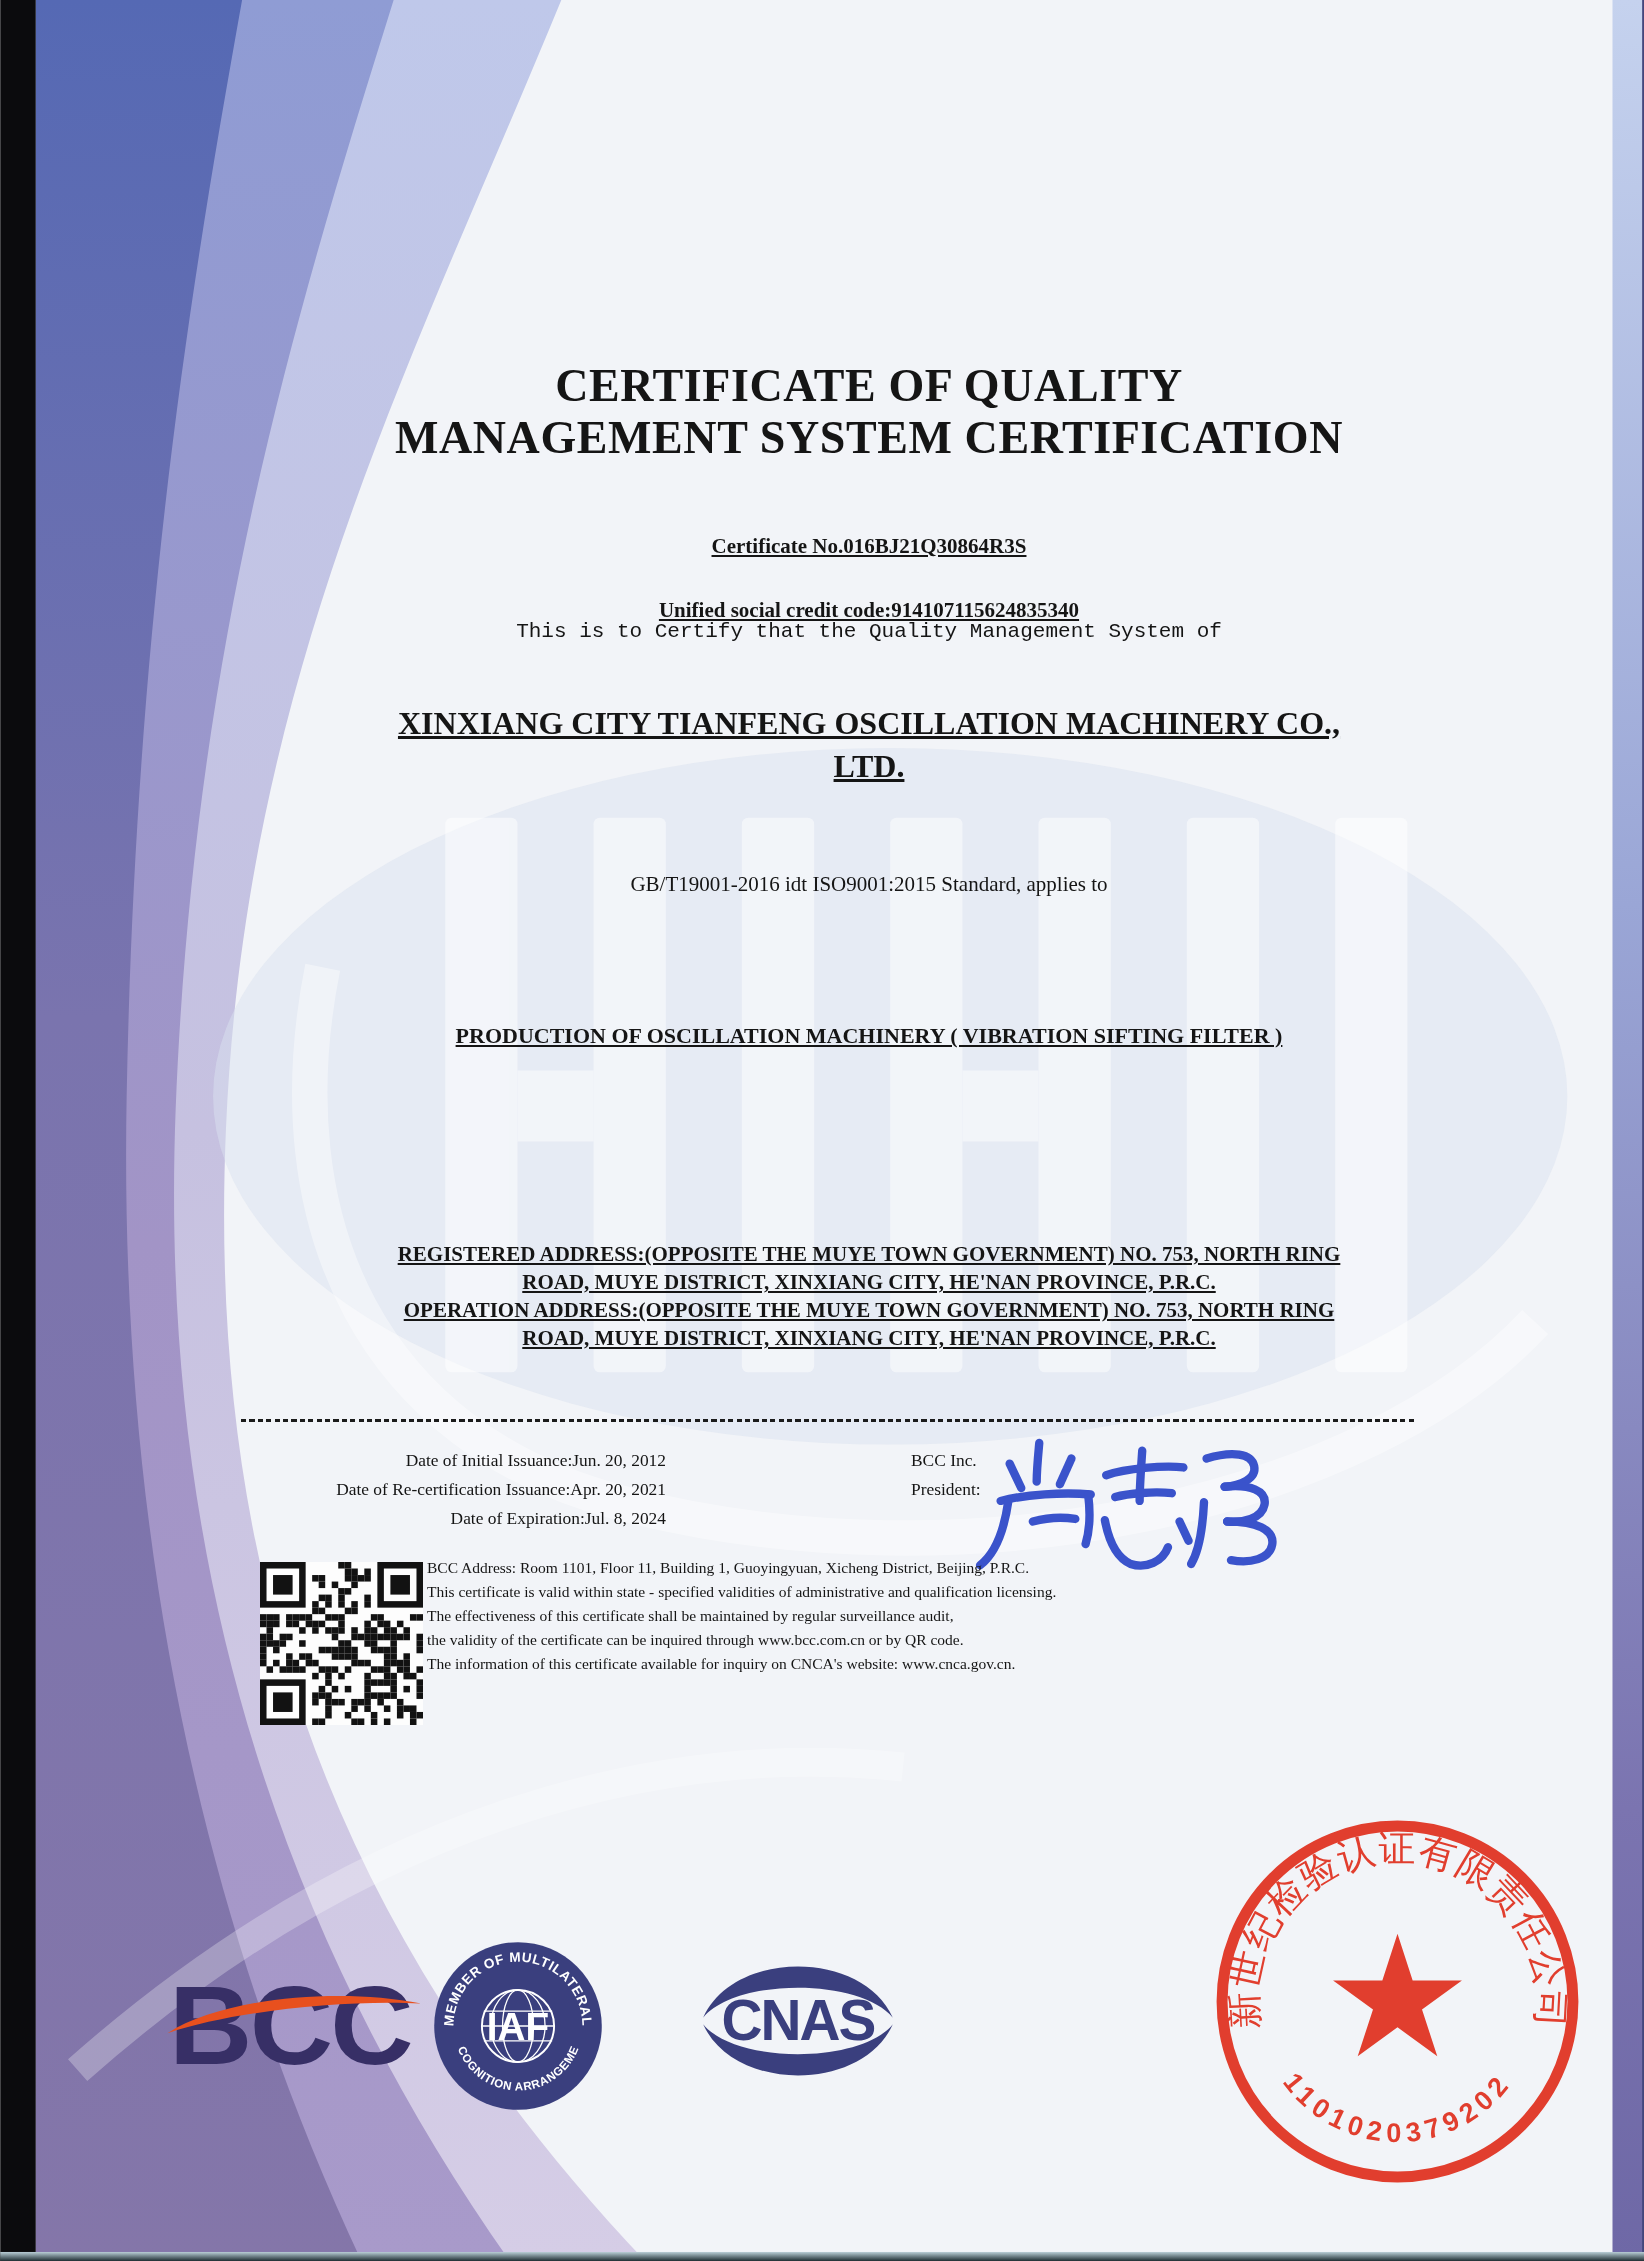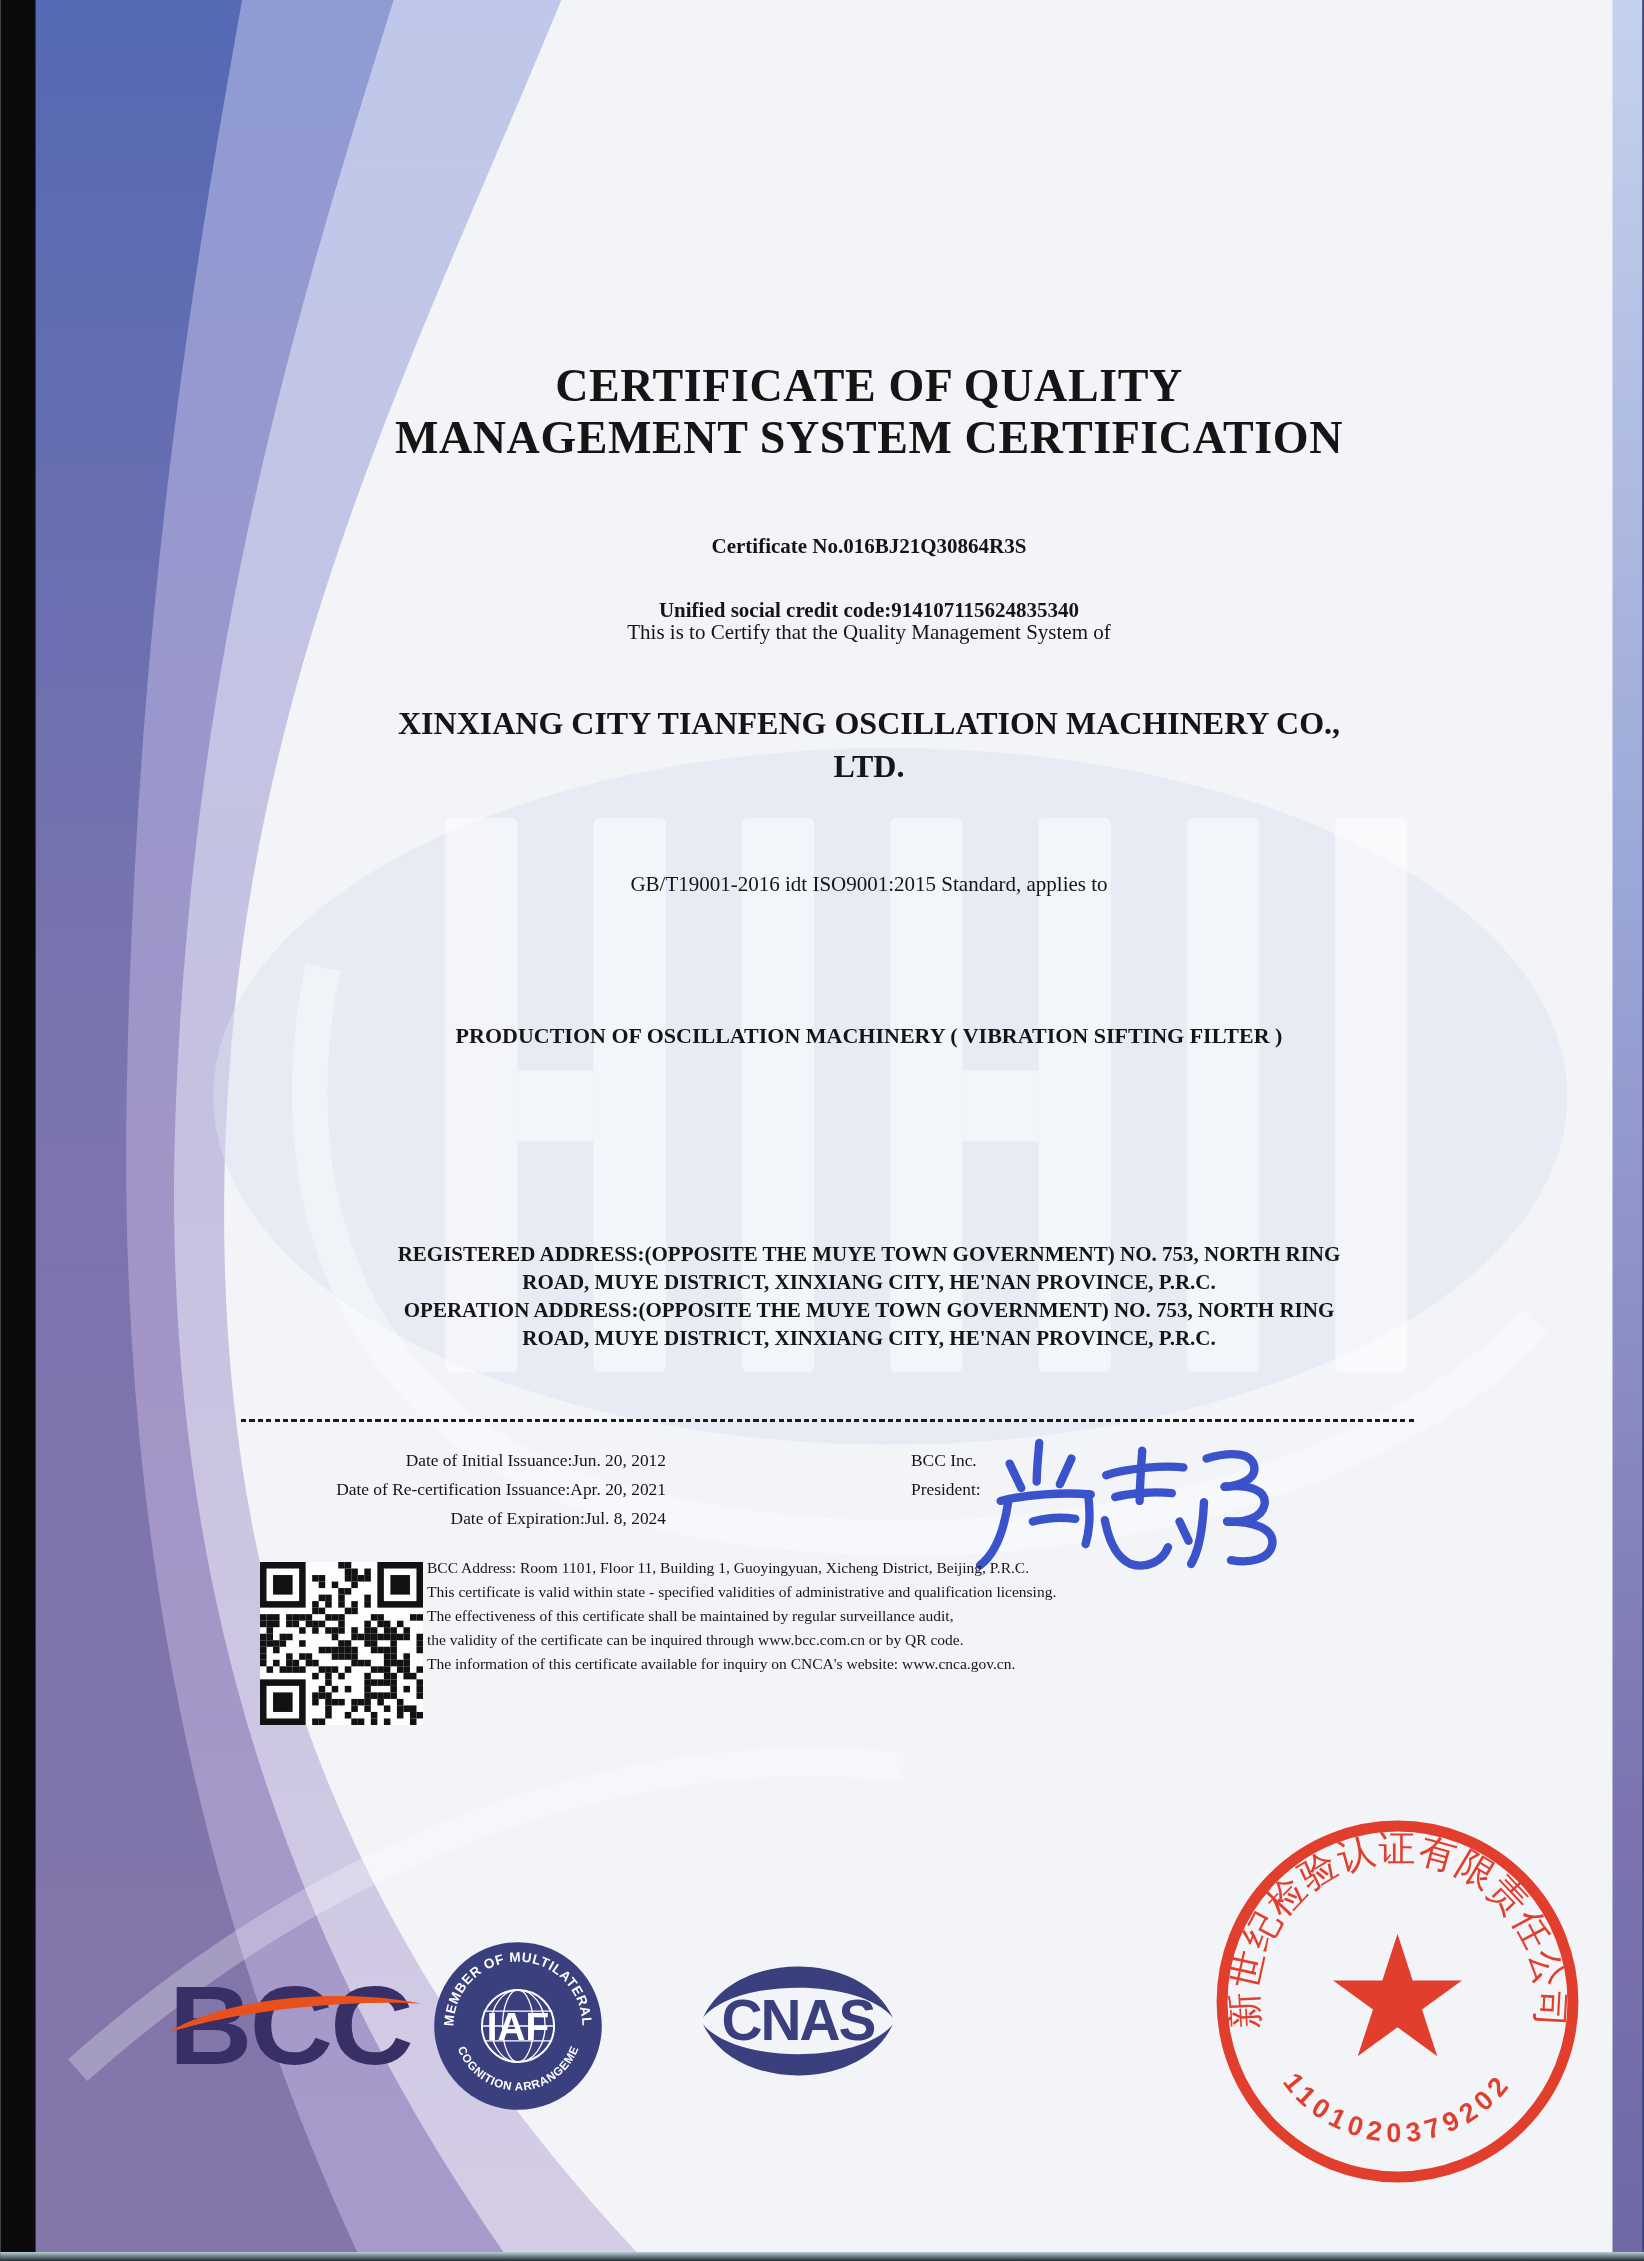--- a/index.html
+++ b/index.html
@@ -1,21 +1,21 @@
 <!DOCTYPE html>
 <html style="font-size:10.3px"><head>
 <meta charset="utf-8">
 <style>
   html,body{margin:0;padding:0;background:#555;}
   .page{position:relative;width:1645px;height:2261px;background:#f2f4f8;overflow:hidden;
         font-family:"Liberation Serif","DejaVu Serif",serif;color:#151515;}
   .abs{position:absolute;}
   .cx{position:absolute;left:94px;width:1550px;text-align:center;}
   .bg{position:absolute;left:0;top:0;}
-  .b{font-weight:bold;}
+  .b{font-weight:bold;text-decoration:underline;}
   .sans{font-family:"Liberation Sans","DejaVu Sans",sans-serif;}
   .fineline{white-space:nowrap;}
   .dotline{position:absolute;left:241px;top:1419px;width:1174px;height:3.2px;
            background:repeating-linear-gradient(90deg,#1b1b1b 0 5.2px,transparent 5.2px 8.4px);}
   .wordmark-bcc{position:absolute;left:169px;top:1962px;font-family:"Liberation Sans","DejaVu Sans",sans-serif;
                 font-weight:bold;font-size:111px;letter-spacing:-2.6px;color:#372f66;transform:scaleX(1.04);transform-origin:left;}
   .accr-cn{font-size:24.5px;letter-spacing:3.9px;line-height:34px;color:#44407e;}
   .accr-en{font-weight:bold;font-size:23px;color:#3f3c7e;line-height:36px;}
 </style>
 </head>
@@ -79,21 +79,21 @@
     <rect x="0" y="3492" width="2550" height="14" fill="url(#gb)"></rect>
   </svg>
 
   <div class="cx" style="top:360px;font-size:46px;font-weight:bold;line-height:52px;letter-spacing:0.6px;">
     <div>CERTIFICATE OF QUALITY</div>
     <div>MANAGEMENT SYSTEM CERTIFICATION</div>
   </div>
   <div class="cx b" style="top:534px;font-size:21px;">Certificate No.016BJ21Q30864R3S</div>
   <div class="cx b" style="top:561px;font-size:21px;margin-top:37px;">Unified social credit code:914107115624835340</div>
 
-  <div class="cx" style="top:620px;font-size:21px;">This is to Certify that the Quality Management System of</div>
+  <div class="cx" style="top:620px;font-size:21px;font-family:Liberation Mono, monospace;">This is to Certify that the Quality Management System of</div>
   <div class="cx b" style="top:702px;font-size:32px;line-height:43px;">
     <div>XINXIANG CITY TIANFENG OSCILLATION MACHINERY CO.,</div>
     <div>LTD.</div>
   </div>
   <div class="cx" style="top:872px;font-size:21px;">GB/T19001-2016 idt ISO9001:2015 Standard, applies to</div>
   <div class="cx b" style="top:1023px;font-size:22px;">PRODUCTION OF OSCILLATION MACHINERY ( VIBRATION SIFTING FILTER )</div>
 
   <div class="cx b" style="top:1240px;font-size:21px;line-height:28px;">
     <div>REGISTERED ADDRESS:(OPPOSITE THE MUYE TOWN GOVERNMENT) NO. 753, NORTH RING</div>
     <div>ROAD, MUYE DISTRICT, XINXIANG CITY, HE'NAN PROVINCE, P.R.C.</div>

